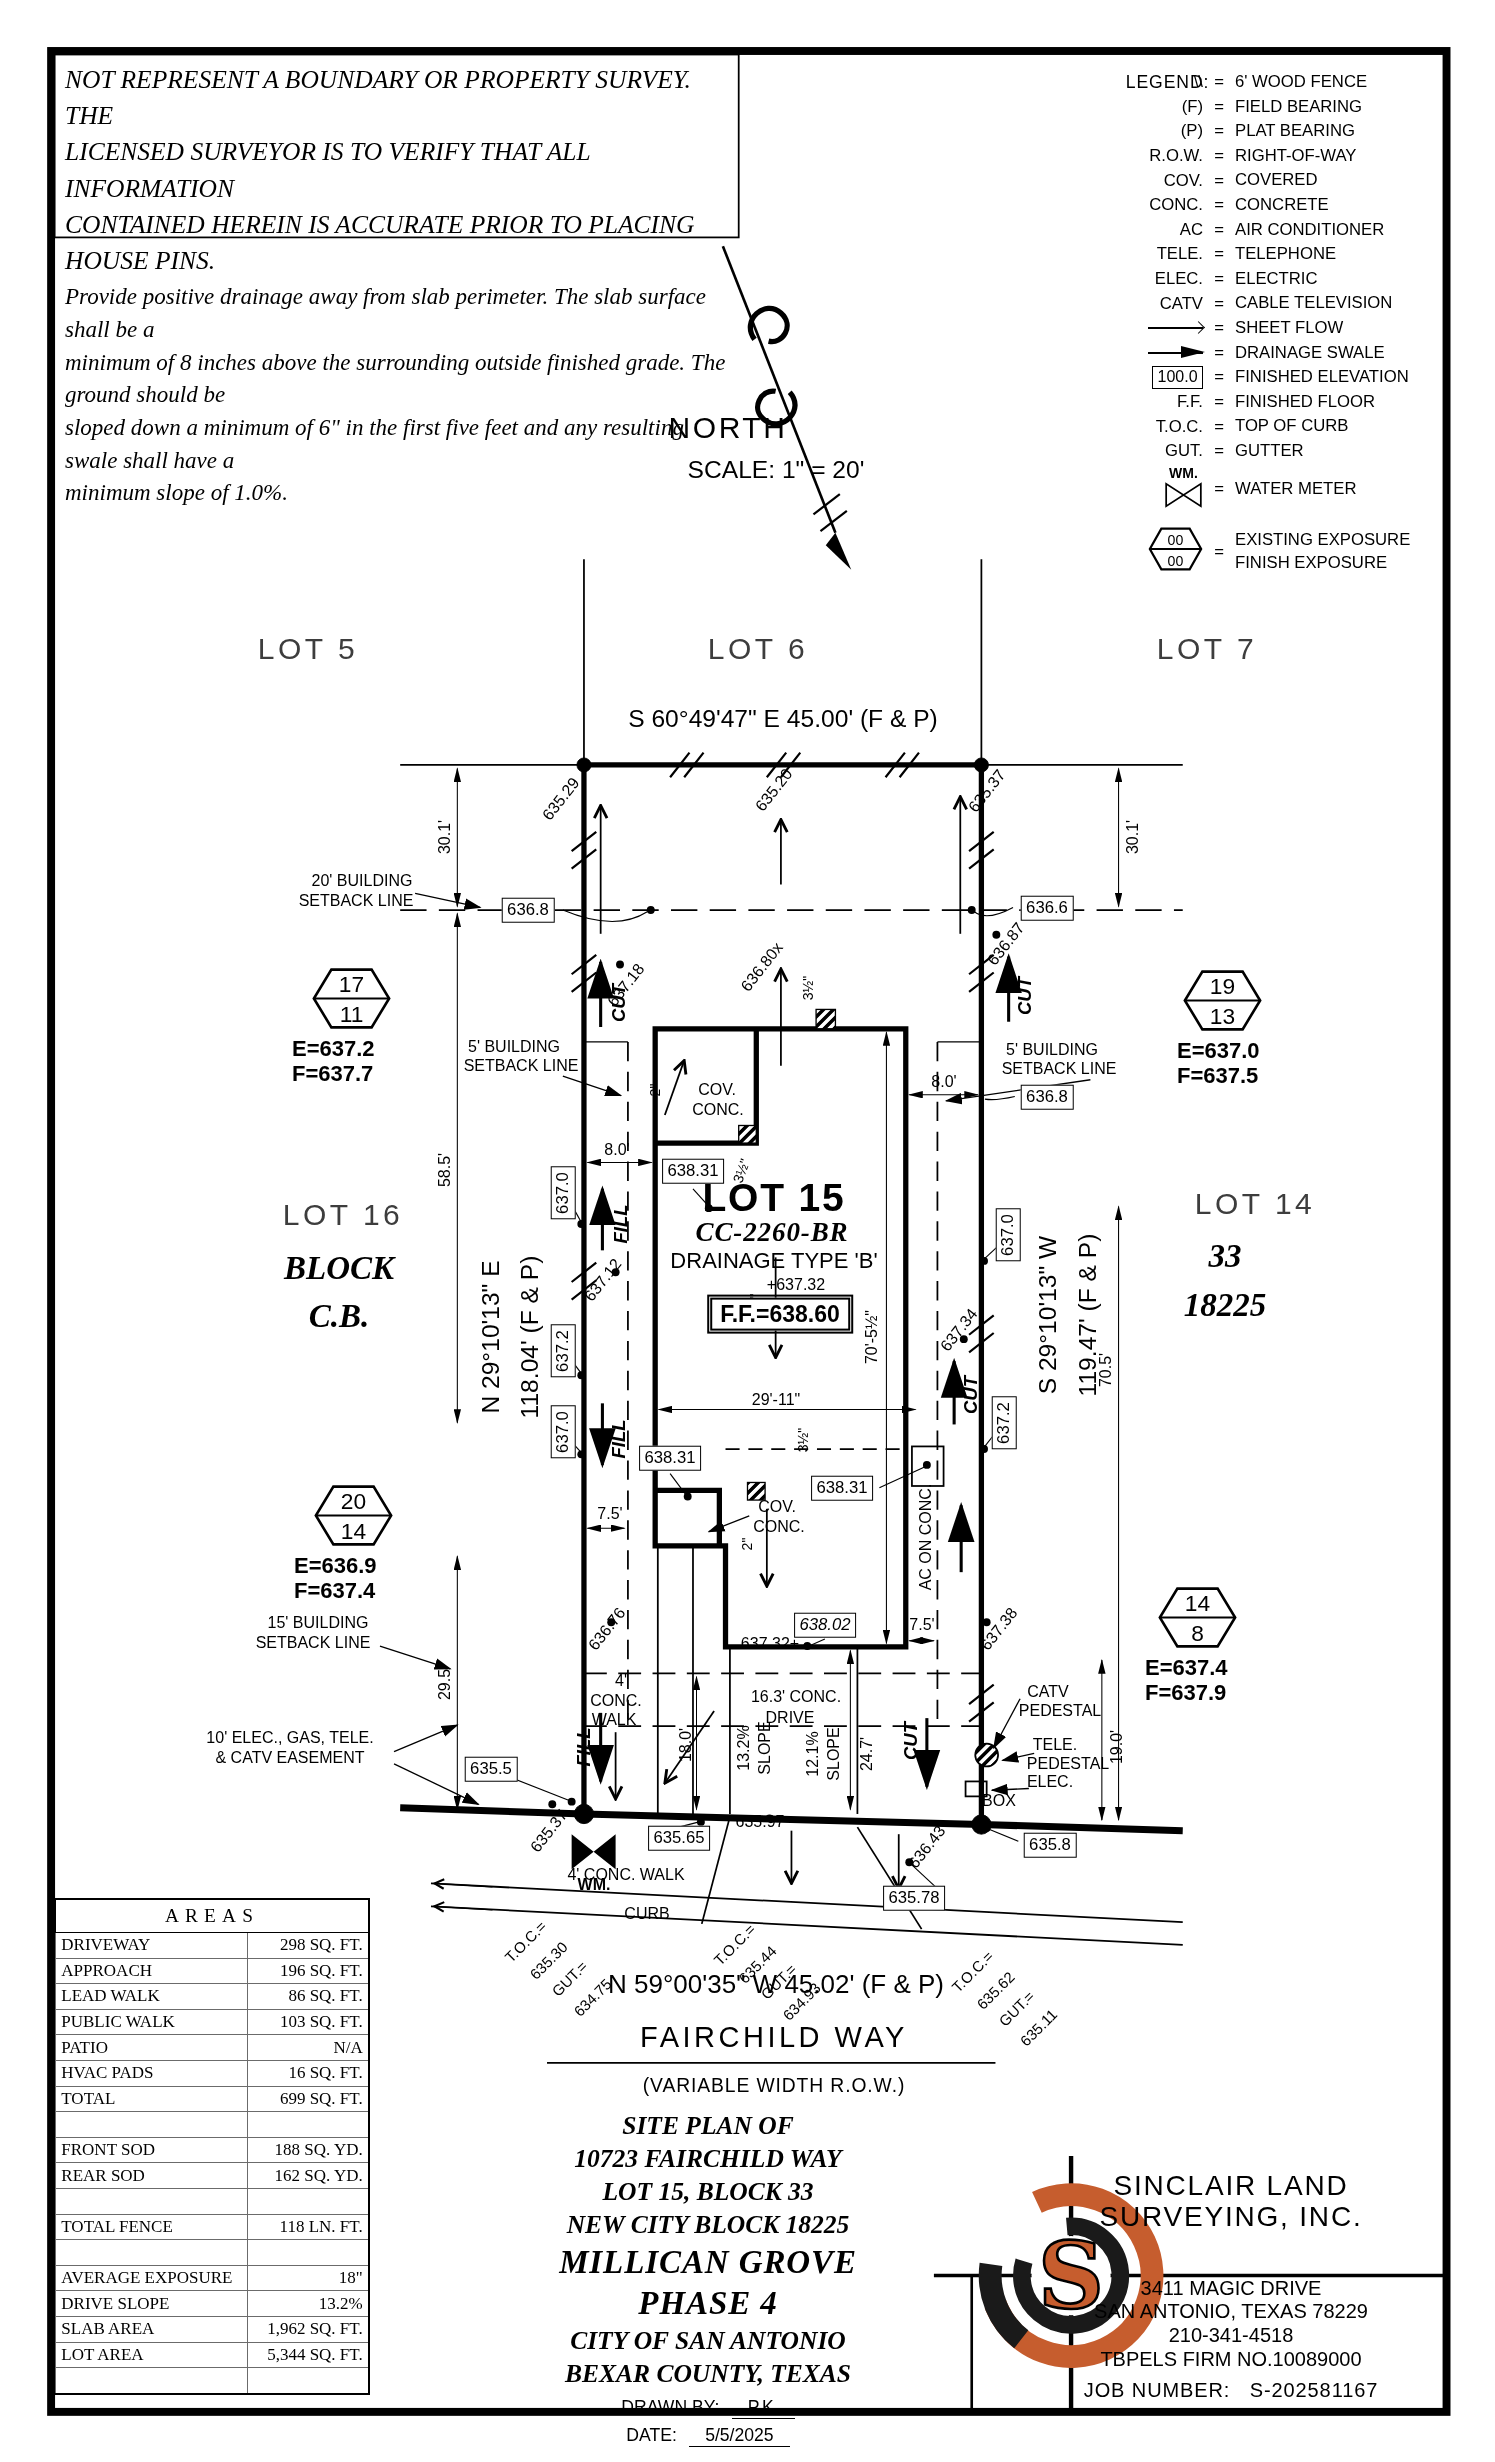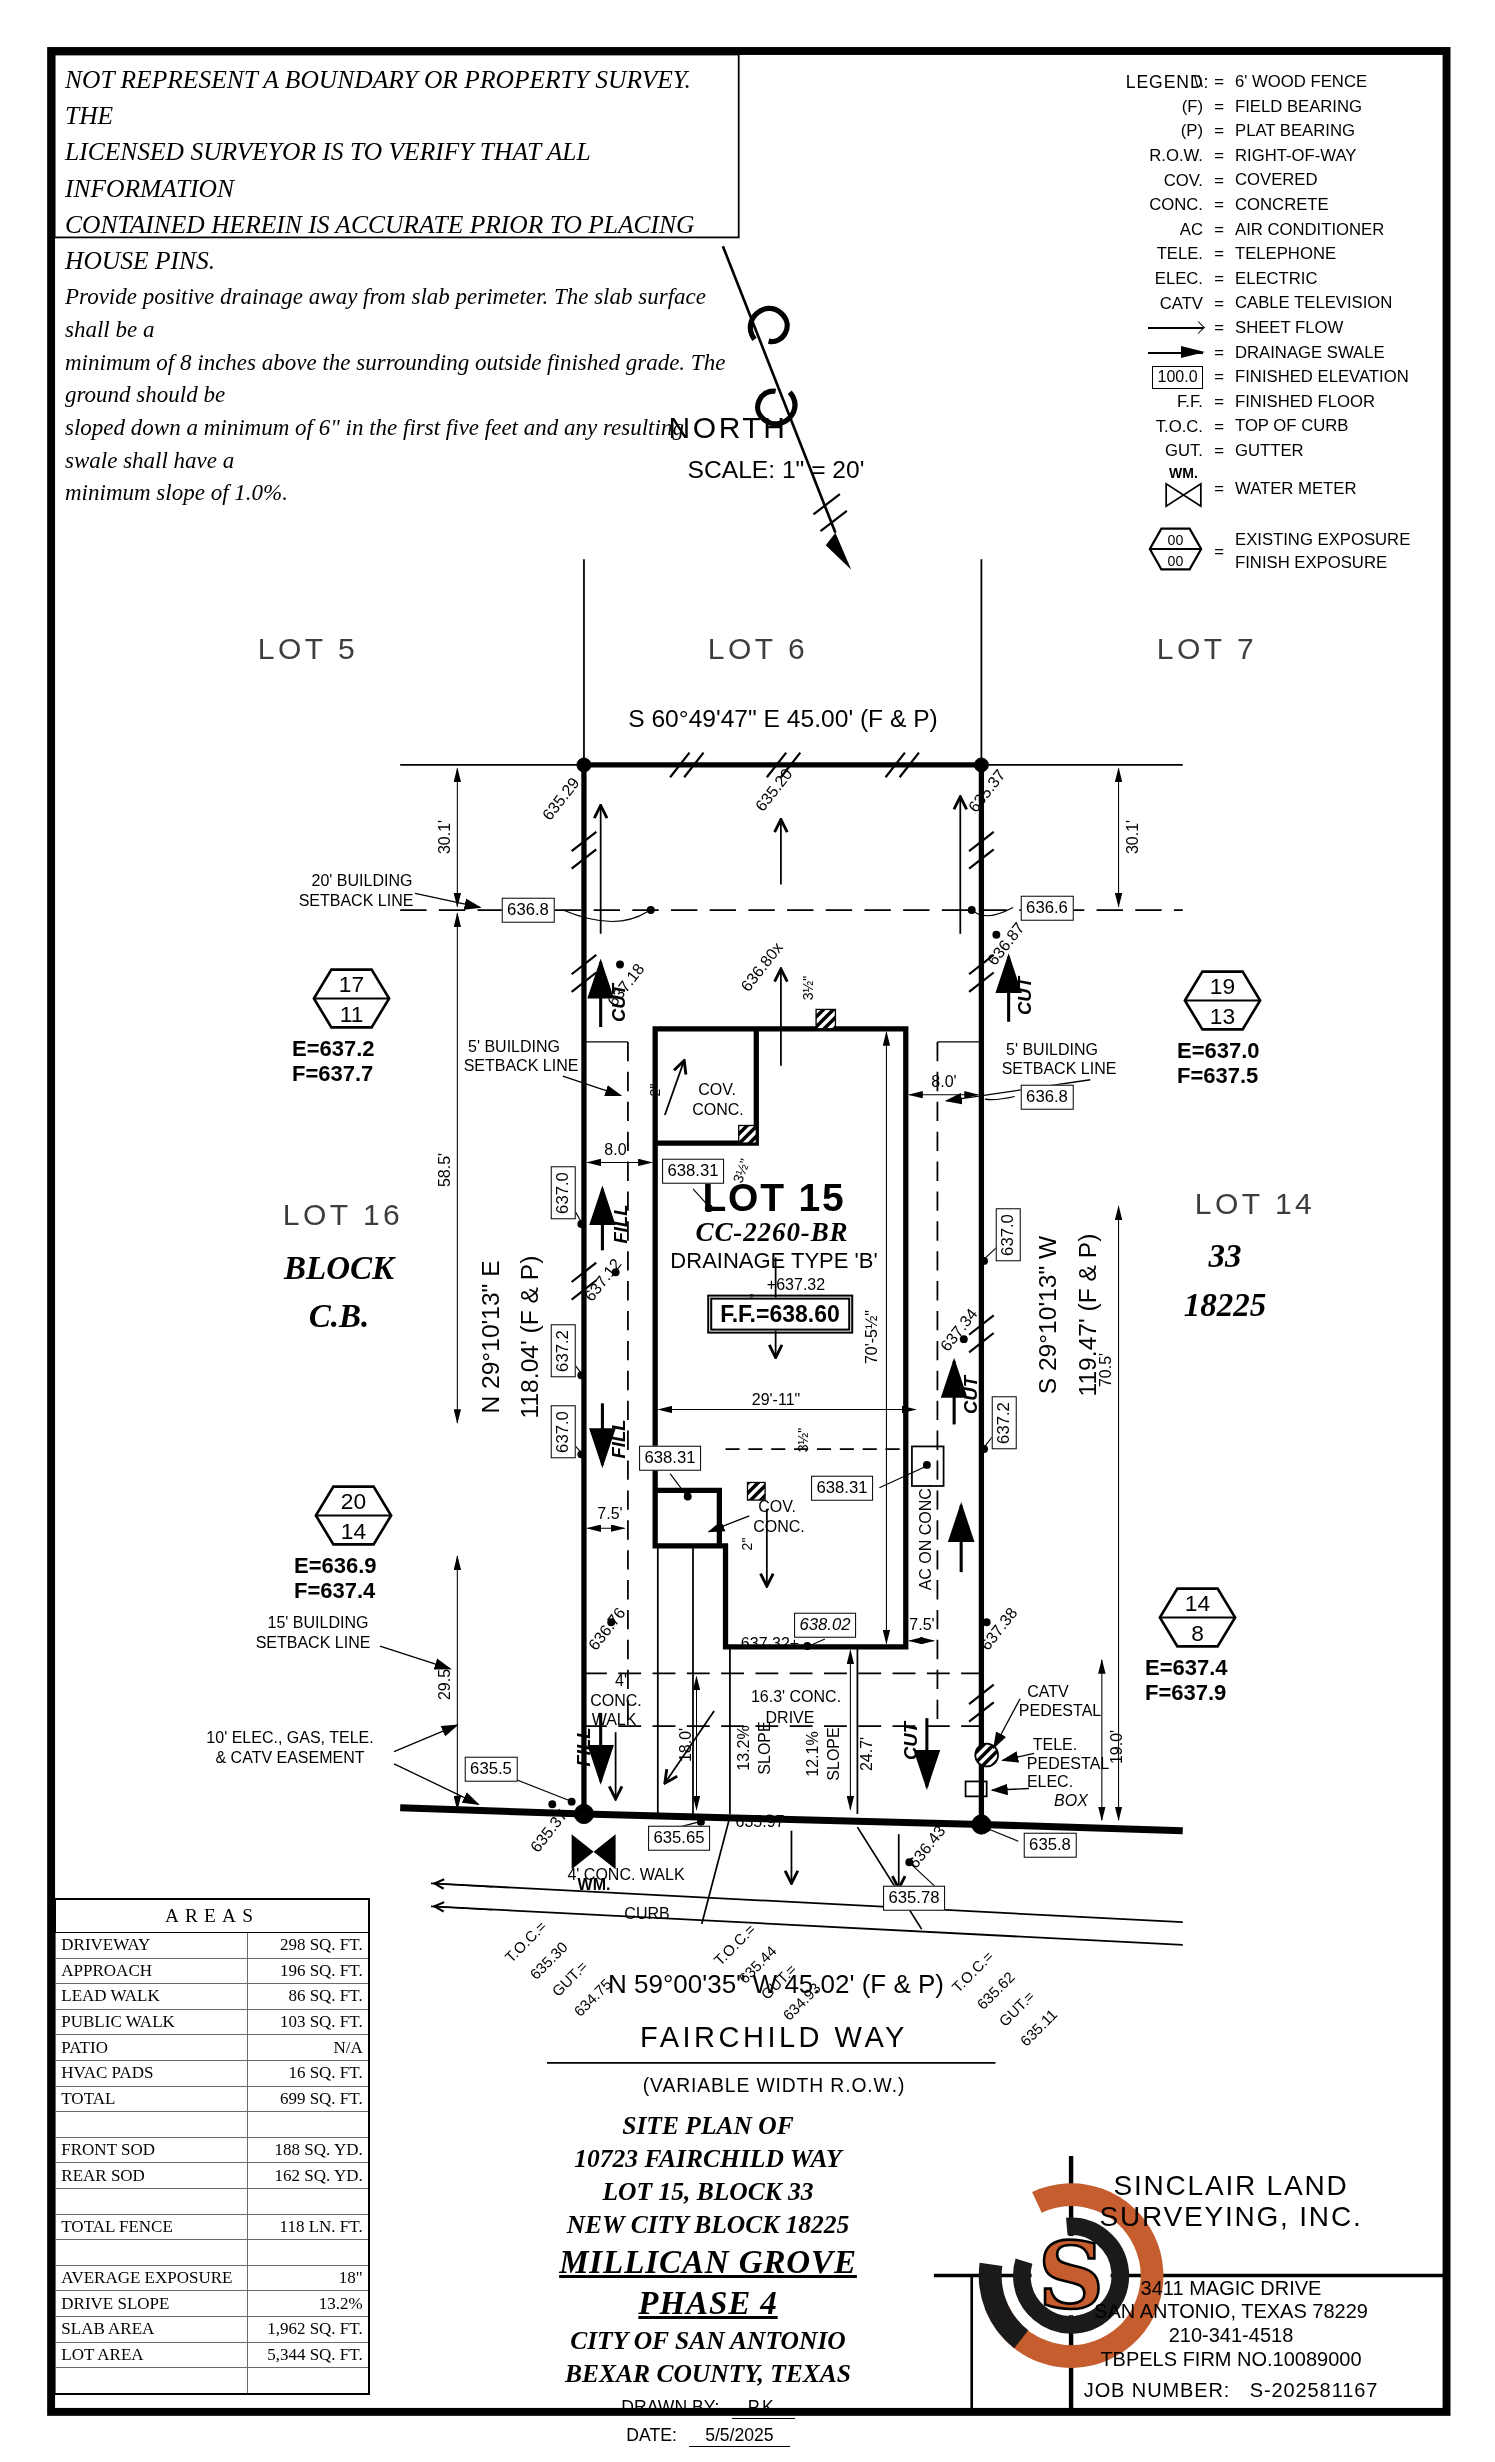--- a/index.html
+++ b/index.html
@@ -56,21 +56,21 @@
          border:2.6px solid #000;outline:2.6px solid #000;outline-offset:1.8px;padding:0.9px 8px;background:#fff;}
   
   #areas{position:absolute;left:55px;top:1898px;width:315px;border-collapse:collapse;
          border:2.6px solid #000;border-left:none;font-family:Liberation Serif, serif;}
   #areas th{border:1.8px solid #000;font-size:19.3px;letter-spacing:6.2px;height:30px;font-weight:400;}
   #areas td{border:1.8px solid #6b6b6b;height:24.6px;font-size:17px;padding:0 5.3px;}
   #areas td.val{width:109px;text-align:right;white-space:nowrap;}
   
   #titleblock{position:absolute;left:497px;top:2109px;width:422px;text-align:center;}
   .tb1{font:700 italic 25.5px/1.3 "Liberation Serif",serif;}
-  .tb2{font:700 italic 33px/1.25 "Liberation Serif",serif;letter-spacing:0.9px;text-decoration:underline;}
+  .tb2{font:700 italic 33px/1.25 "Liberation Serif",serif;letter-spacing:0.9px;}
   .tbrow{display:flex;justify-content:center;gap:12.3px;font:17.6px "Liberation Sans",sans-serif;margin-top:6.2px;}
   .tbv{border-bottom:1.8px solid #000;padding:0 16px;}
   
   #firm{position:absolute;left:1011px;top:2170px;width:440px;text-align:center;}
   .fname{font-size:28px;letter-spacing:1.8px;line-height:1.12;}
   .faddr{font-size:20px;line-height:1.18;}
   .fjob{font-size:20px;margin-top:8px;letter-spacing:0.9px;}
   #firm .sp{height:44px;}
 </style>
 </head>
@@ -450,21 +450,21 @@
       <div class="ptext t18" style="left: 647px; top: 1914px; transform: translate(-50%, -50%);">CURB</div>
       <div class="ptext t18" style="left: 744px; top: 1748px; transform: translate(-50%, -50%) rotate(-90deg);">13.2%</div>
       <div class="ptext t18" style="left: 765px; top: 1748px; transform: translate(-50%, -50%) rotate(-90deg);">SLOPE</div>
       <div class="ptext t18" style="left: 813px; top: 1754px; transform: translate(-50%, -50%) rotate(-90deg);">12.1%</div>
       <div class="ptext t18" style="left: 834px; top: 1754px; transform: translate(-50%, -50%) rotate(-90deg);">SLOPE</div>
       <div class="ptext t18" style="left: 1048px; top: 1692px; transform: translate(-50%, -50%);">CATV</div>
       <div class="ptext t18" style="left: 1060px; top: 1711px; transform: translate(-50%, -50%);">PEDESTAL</div>
       <div class="ptext t18" style="left: 1055px; top: 1745px; transform: translate(-50%, -50%);">TELE.</div>
       <div class="ptext t18" style="left: 1068px; top: 1764px; transform: translate(-50%, -50%);">PEDESTAL</div>
       <div class="ptext t18" style="left: 1050px; top: 1782px; transform: translate(-50%, -50%);">ELEC.</div>
-      <div class="ptext t18" style="left: 1071px; top: 1801px; transform: translate(-50%, -50%); font-style: italic;">BOX</div>
+      <div class="ptext t18" style="left: 999px; top: 1801px; transform: translate(-50%, -50%);">BOX</div>
       <div class="ptext t18b" style="left: 594px; top: 1885px; transform: translate(-50%, -50%);">WM.</div>
       <div class="ptext cutfill" style="left: 619px; top: 1003px; transform: translate(-50%, -50%) rotate(-90deg);">CUT</div>
       <div class="ptext cutfill" style="left: 1025px; top: 996px; transform: translate(-50%, -50%) rotate(-90deg);">CUT</div>
       <div class="ptext cutfill" style="left: 621px; top: 1224px; transform: translate(-50%, -50%) rotate(-90deg);">FILL</div>
       <div class="ptext cutfill" style="left: 619px; top: 1439px; transform: translate(-50%, -50%) rotate(-90deg);">FILL</div>
       <div class="ptext cutfill" style="left: 971px; top: 1395px; transform: translate(-50%, -50%) rotate(-90deg);">CUT</div>
       <div class="ptext cutfill" style="left: 584px; top: 1747px; transform: translate(-50%, -50%) rotate(-90deg);">FILL</div>
       <div class="ptext cutfill" style="left: 911px; top: 1741px; transform: translate(-50%, -50%) rotate(-90deg);">CUT</div>
       <div class="ptext spot" style="left: 561px; top: 799px; transform: translate(-50%, -50%) rotate(-52deg);">635.29</div>
       <div class="ptext spot" style="left: 774px; top: 790px; transform: translate(-50%, -50%) rotate(-52deg);">635.20</div>

